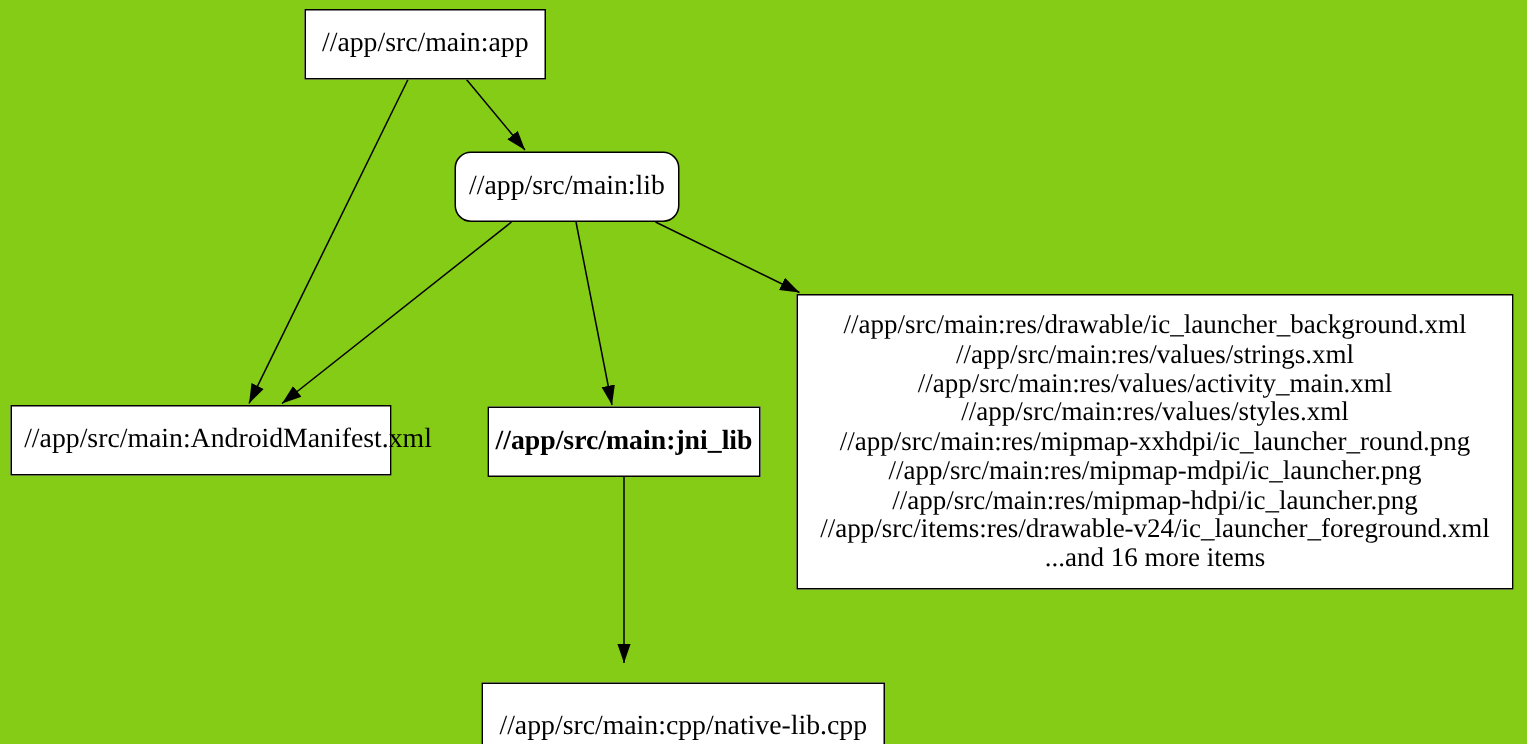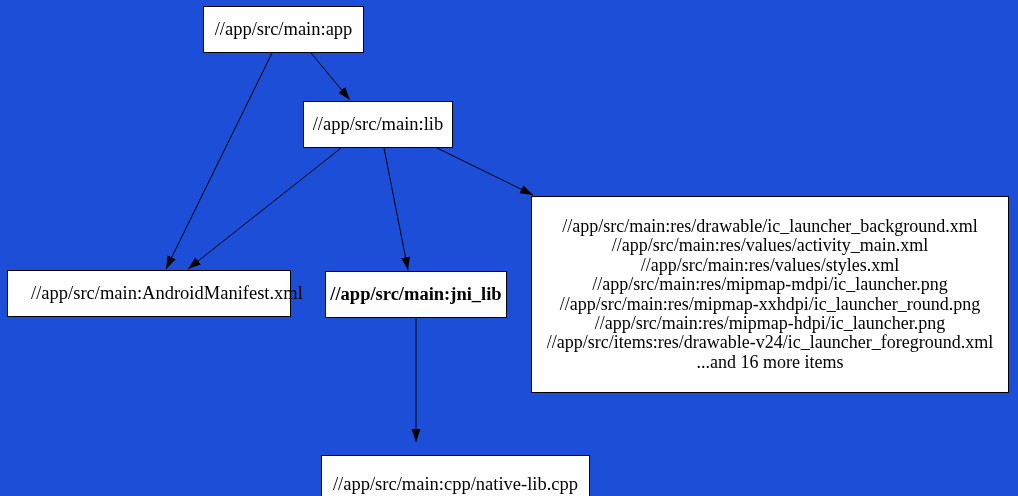--- a/index.html
+++ b/index.html
@@ -4,21 +4,21 @@
 <style>
   html, body {
     margin: 0;
     padding: 0;
     background: #ffffff;
   }
   .canvas {
     position: relative;
     width: 1018px;
     height: 496px;
-    background: #1d4ed8;
+    background: #84cc16;
     font-family: "Liberation Serif", "DejaVu Serif", serif;
     color: #000000;
     overflow: hidden;
   }
   .edges {
     position: absolute;
     left: 0;
     top: 0;
     width: 1018px;
     height: 496px;
@@ -40,22 +40,22 @@
     text-align: center;
   }
   .node.multi {
     flex-direction: column;
     justify-content: center;
     line-height: 19.4px;
     font-size: 18px;
   }
   
   #node-app     { left: 203px; top:   6px; width: 161px; height: 47px; }
-  #node-lib     { left: 303px; top: 101px; width: 150px; height: 47px; }
-  #node-manifest{ left:   7px; top: 270px; width: 284px; height: 47px; padding-left: 36px; }
+  #node-lib     { left: 303px; top: 101px; width: 150px; height: 47px; border-radius: 11px; }
+  #node-manifest{ left:   7px; top: 270px; width: 254px; height: 47px; padding-left: 36px; }
   #node-jni     { left: 325px; top: 271px; width: 182px; height: 47px; font-weight: bold; }
   #node-res     { left: 531px; top: 196px; width: 478px; height: 197px; }
   #node-native  { left: 281px; top: 455px; width: 269px; height: 58px; margin-left: 40px; }
 </style>
 </head>
 <body>
 
 <div class="canvas">
 
   <svg class="edges" viewBox="0 0 1018 496" xmlns="http://www.w3.org/2000/svg">
@@ -83,24 +83,25 @@
   <div class="node" id="node-manifest">
     <span>//app/src/main:AndroidManifest.xml</span>
   </div>
 
   <div class="node" id="node-jni">
     <span>//app/src/main:jni_lib</span>
   </div>
 
   <div class="node multi" id="node-res">
     <div>//app/src/main:res/drawable/ic_launcher_background.xml</div>
+    <div>//app/src/main:res/values/strings.xml</div>
     <div>//app/src/main:res/values/activity_main.xml</div>
     <div>//app/src/main:res/values/styles.xml</div>
+    <div>//app/src/main:res/mipmap-xxhdpi/ic_launcher_round.png</div>
     <div>//app/src/main:res/mipmap-mdpi/ic_launcher.png</div>
-    <div>//app/src/main:res/mipmap-xxhdpi/ic_launcher_round.png</div>
     <div>//app/src/main:res/mipmap-hdpi/ic_launcher.png</div>
     <div>//app/src/items:res/drawable-v24/ic_launcher_foreground.xml</div>
     <div>...and 16 more items</div>
   </div>
 
   <div class="node" id="node-native">
     <span>//app/src/main:cpp/native-lib.cpp</span>
   </div>
 
 </div>

